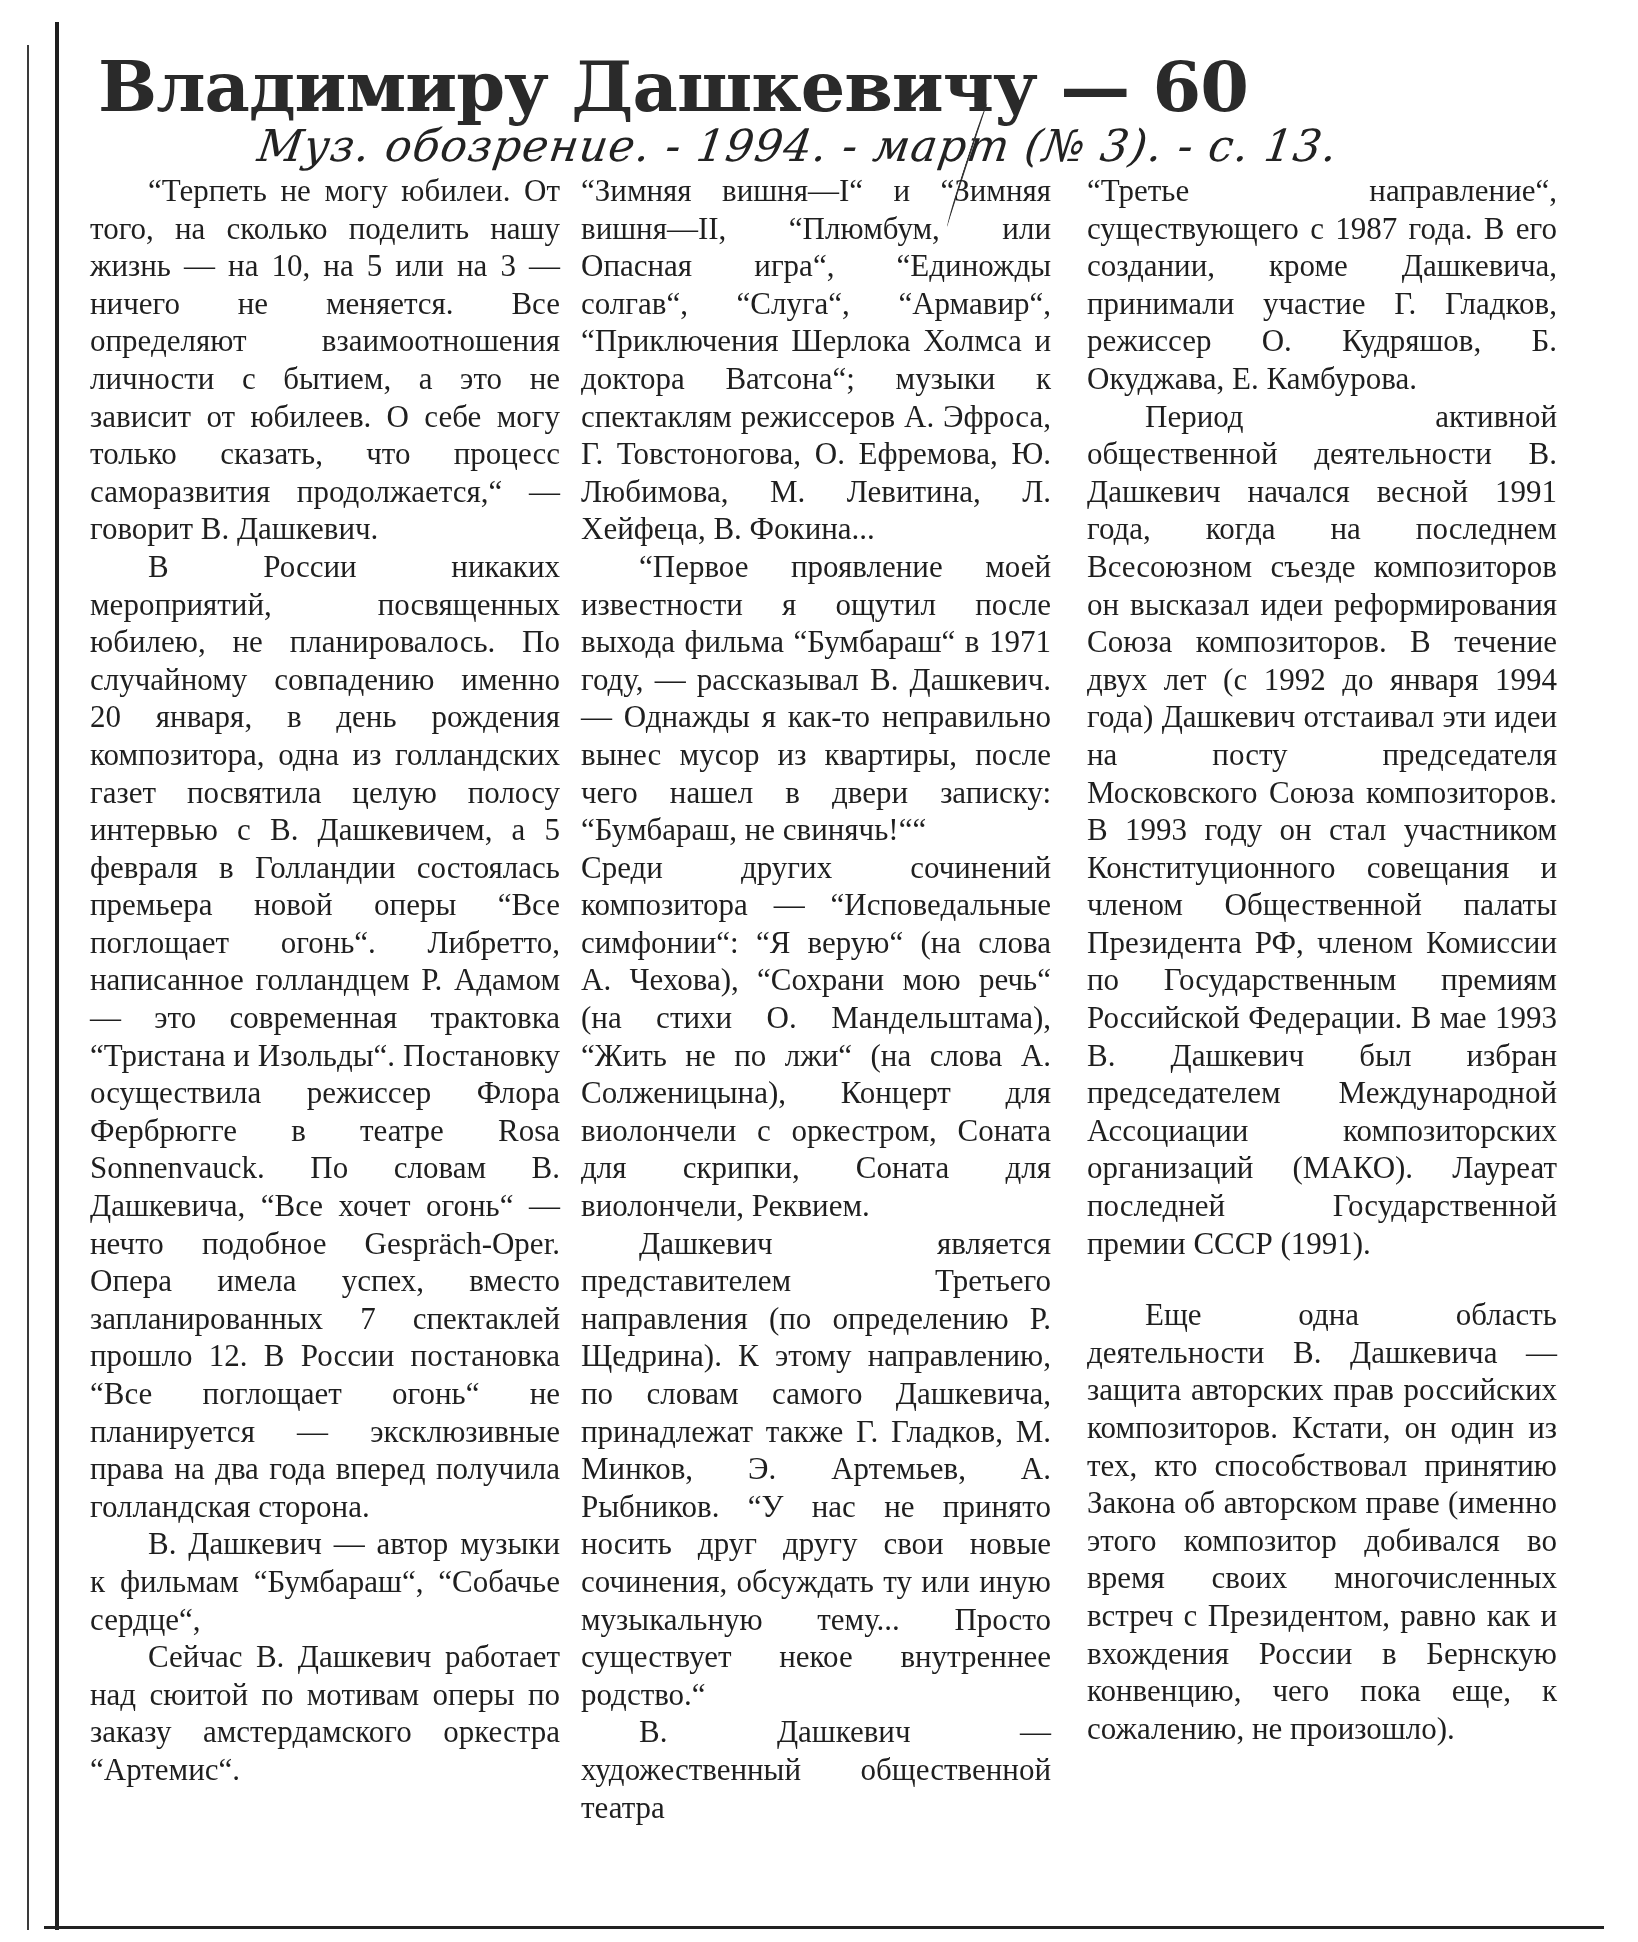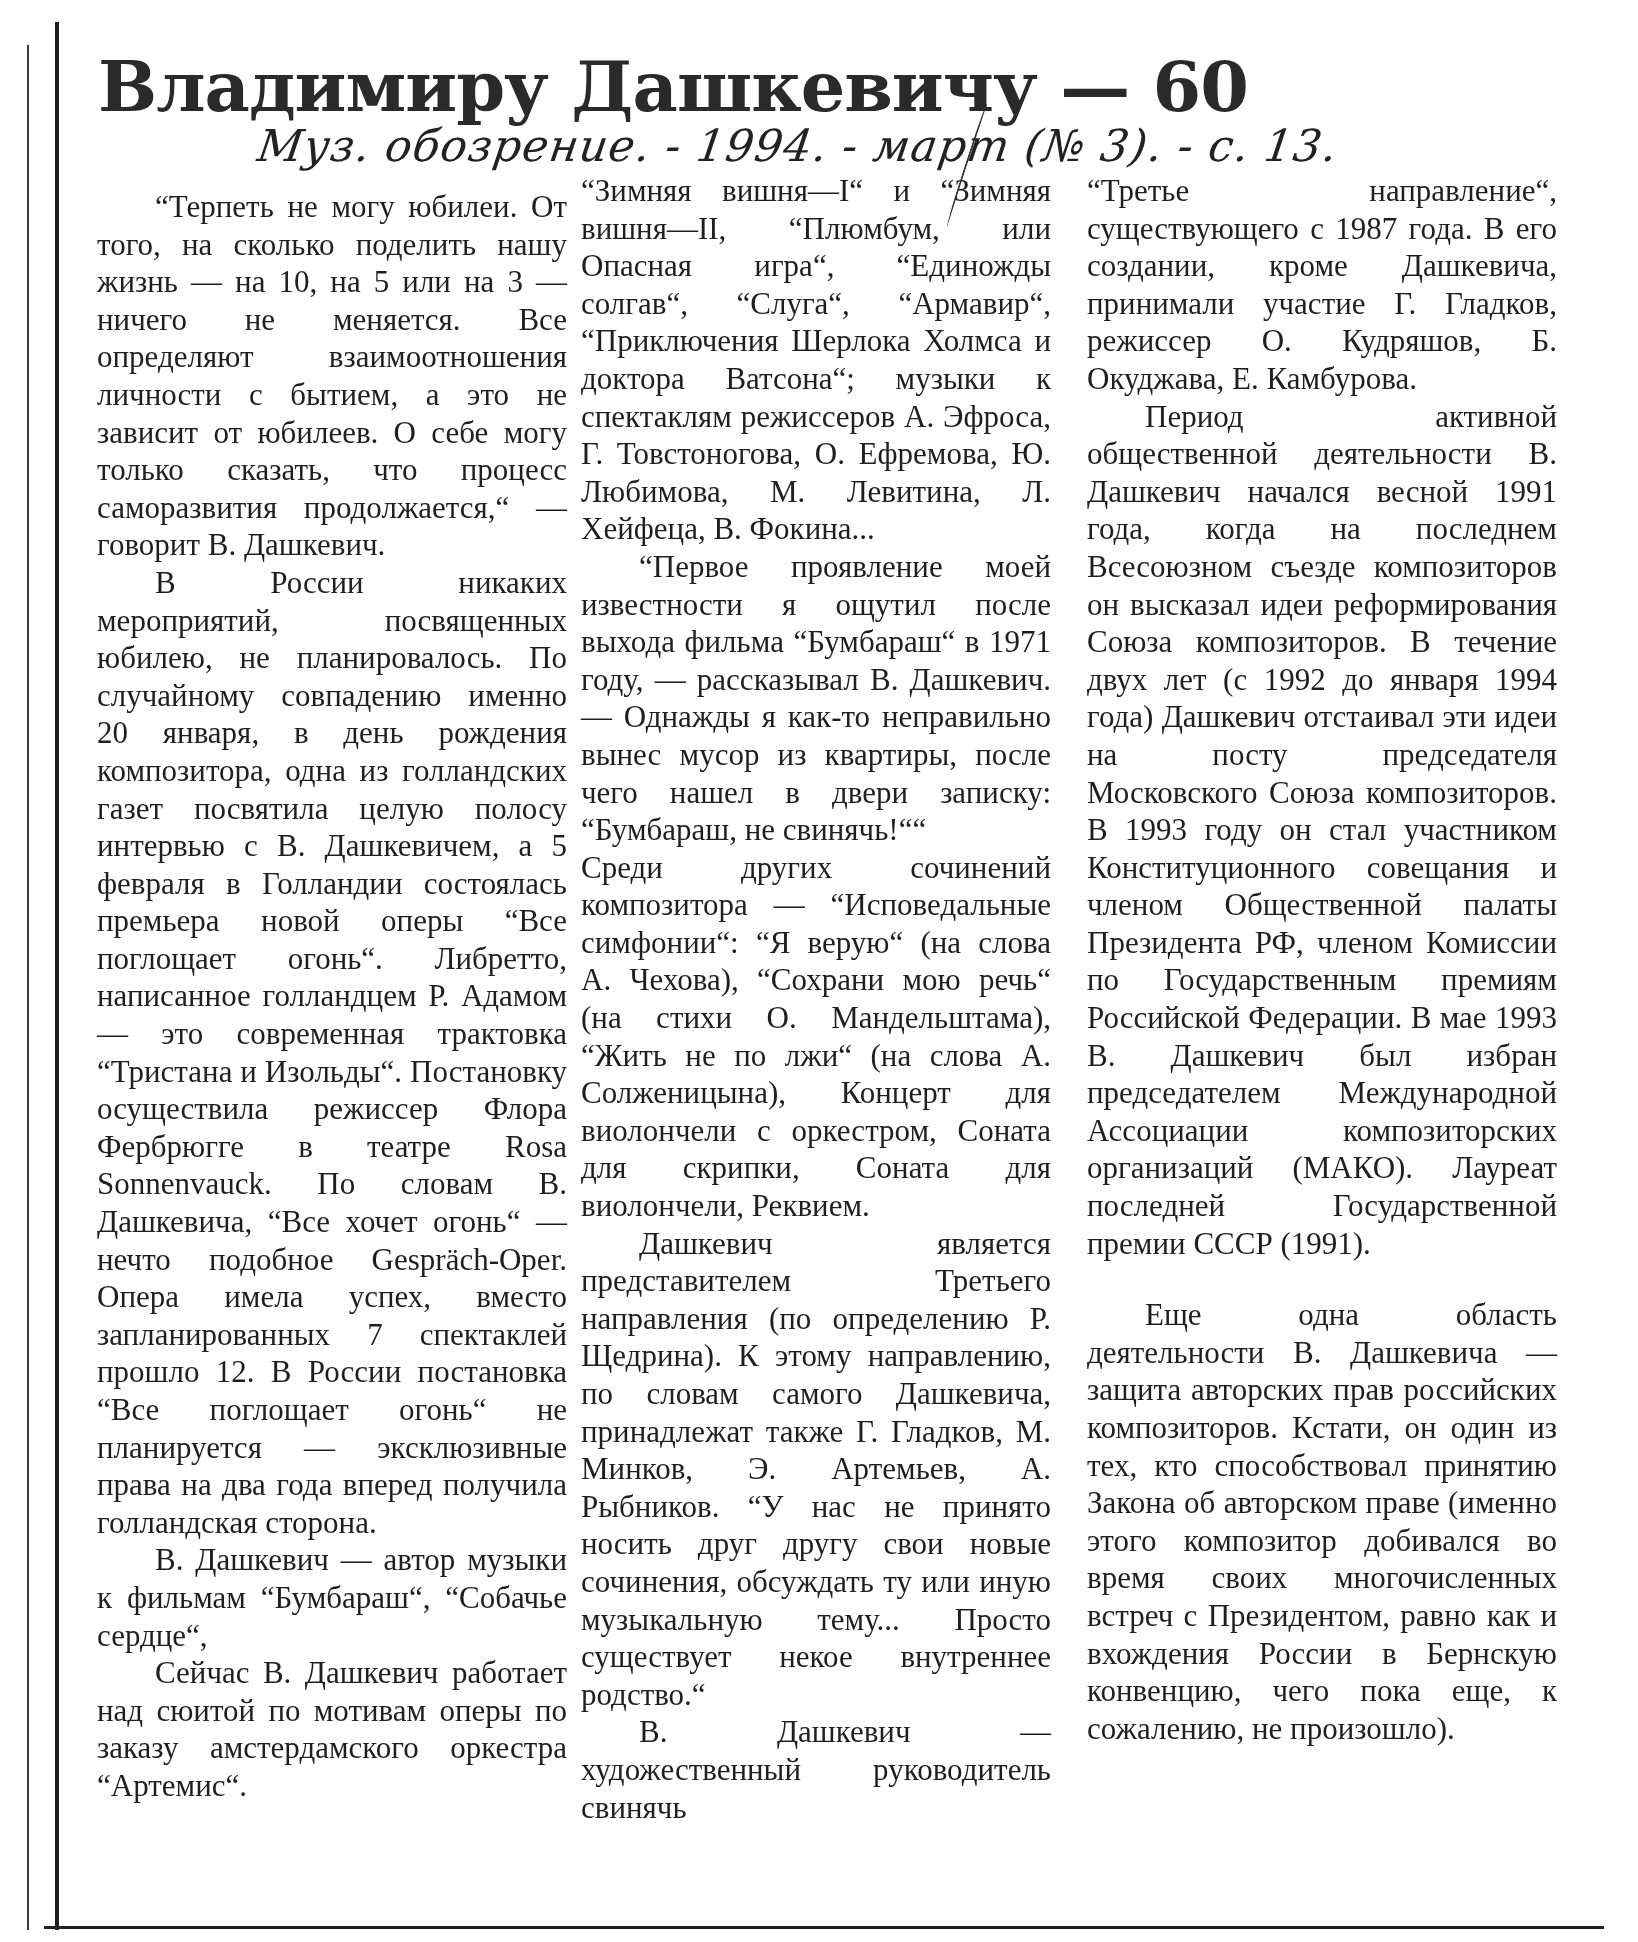--- a/index.html
+++ b/index.html
@@ -53,21 +53,21 @@
     position: absolute;
     top: 172px;
     width: 470px;
     font-family: "Liberation Serif", serif;
     font-size: 31px;
     line-height: 37.6px;
     text-align: justify;
     hyphens: manual;
     color: #1f1f1f;
   }
-  .col-1 { left: 97px; margin-top: 16px; }
+  .col-1 { left: 90px; }
   .col-2 { left: 581px; }
   .col-3 { left: 1087px; width: 470px; }
   .column p { margin: 0; }
   .column p.indent { text-indent: 58px; }
   .column p.gap { margin-top: 34px; }
 </style>
 </head>
 <body>
 
 <div class="frame-thin"></div>
@@ -84,20 +84,20 @@
   <p class="indent">В России никаких мероприятий, посвященных юбилею, не планировалось. По случайному совпадению именно 20 января, в день рождения композитора, одна из голландских газет посвятила целую полосу интервью с В. Дашкевичем, а 5 февраля в Голландии состоялась премьера новой оперы “Все поглощает огонь“. Либретто, написанное голландцем Р. Адамом — это современная трактовка “Тристана и Изольды“. Постановку осуществила режиссер Флора Фербрюгге в театре Rosa Sonnenvauck. По словам В. Дашкевича, “Все хочет огонь“ — нечто подобное Gespräch-Oper. Опера имела успех, вместо запланированных 7 спектаклей прошло 12. В России постановка “Все поглощает огонь“ не планируется — эксклюзивные права на два года вперед получила голландская сторона.</p>
   <p class="indent">В. Дашкевич — автор музыки к фильмам “Бумбараш“, “Собачье сердце“,</p>
   <p class="indent">Сейчас В. Дашкевич работает над сюитой по мотивам оперы по заказу амстердамского оркестра “Артемис“.</p>
 </div>
 
 <div class="column col-2">
   <p>“Зимняя вишня—I“ и “Зимняя вишня—II, “Плюмбум, или Опасная игра“, “Единожды солгав“, “Слуга“, “Армавир“, “Приключения Шерлока Холмса и доктора Ватсона“; музыки к спектаклям режиссеров А. Эфроса, Г. Товстоногова, О. Ефремова, Ю. Любимова, М. Левитина, Л. Хейфеца, В. Фокина...</p>
   <p class="indent">“Первое проявление моей известности я ощутил после выхода фильма “Бумбараш“ в 1971 году, — рассказывал В. Дашкевич. — Однажды я как-то неправильно вынес мусор из квартиры, после чего нашел в двери записку: “Бумбараш, не свинячь!““</p>
   <p>Среди других сочинений композитора — “Исповедальные симфонии“: “Я верую“ (на слова А. Чехова), “Сохрани мою речь“ (на стихи О. Мандельштама), “Жить не по лжи“ (на слова А. Солженицына), Концерт для виолончели с оркестром, Соната для скрипки, Соната для виолончели, Реквием.</p>
   <p class="indent">Дашкевич является представителем Третьего направления (по определению Р. Щедрина). К этому направлению, по словам самого Дашкевича, принадлежат также Г. Гладков, М. Минков, Э. Артемьев, А. Рыбников. “У нас не принято носить друг другу свои новые сочинения, обсуждать ту или иную музыкальную тему... Просто существует некое внутреннее родство.“</p>
-  <p class="indent">В. Дашкевич — художественный руководитель свинячь</p>
+  <p class="indent">В. Дашкевич — художественный общественной театра</p>
 </div>
 
 <div class="column col-3">
   <p>“Третье направление“, существующего с 1987 года. В его создании, кроме Дашкевича, принимали участие Г. Гладков, режиссер О. Кудряшов, Б. Окуджава, Е. Камбурова.</p>
   <p class="indent">Период активной общественной деятельности В. Дашкевич начался весной 1991 года, когда на последнем Всесоюзном съезде композиторов он высказал идеи реформирования Союза композиторов. В течение двух лет (с 1992 до января 1994 года) Дашкевич отстаивал эти идеи на посту председателя Московского Союза композиторов. В 1993 году он стал участником Конституционного совещания и членом Общественной палаты Президента РФ, членом Комиссии по Государственным премиям Российской Федерации. В мае 1993 В. Дашкевич был избран председателем Международной Ассоциации композиторских организаций (МАКО). Лауреат последней Государственной премии СССР (1991).</p>
   <p class="indent gap">Еще одна область деятельности В. Дашкевича — защита авторских прав российских композиторов. Кстати, он один из тех, кто способствовал принятию Закона об авторском праве (именно этого композитор добивался во время своих многочисленных встреч с Президентом, равно как и вхождения России в Бернскую конвенцию, чего пока еще, к сожалению, не произошло).</p>
 </div>
 
 </body></html>

